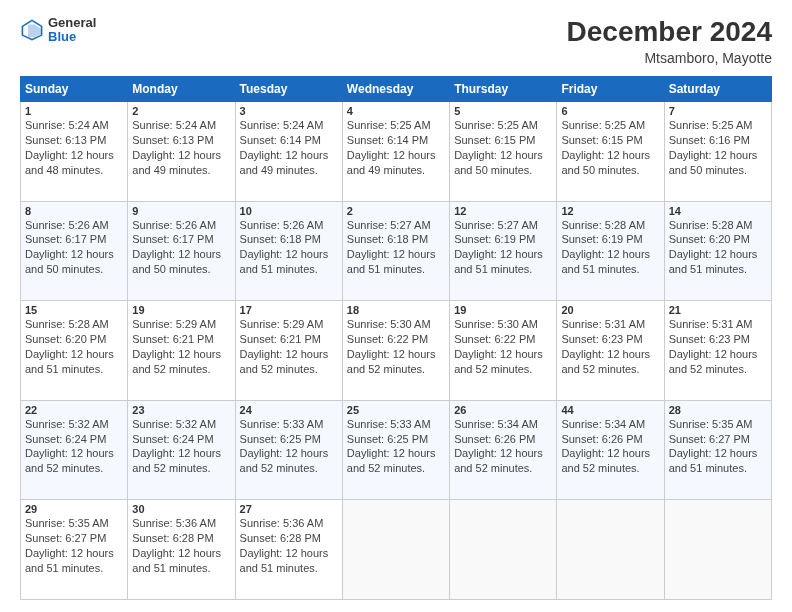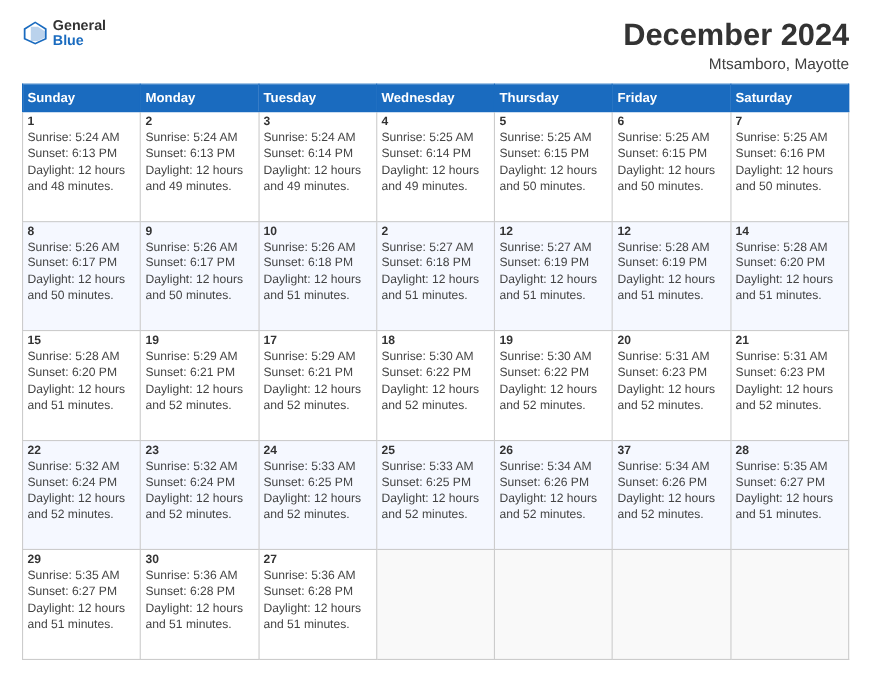--- a/index.html
+++ b/index.html
@@ -241,21 +241,21 @@
           </td>
           <td>
             <span class="day-num">25</span>
             <div class="day-info">Sunrise: 5:33 AM<br>Sunset: 6:25 PM<br>Daylight: 12 hours<br>and 52 minutes.</div>
           </td>
           <td>
             <span class="day-num">26</span>
             <div class="day-info">Sunrise: 5:34 AM<br>Sunset: 6:26 PM<br>Daylight: 12 hours<br>and 52 minutes.</div>
           </td>
           <td>
-            <span class="day-num">37</span>
+            <span class="day-num">44</span>
             <div class="day-info">Sunrise: 5:34 AM<br>Sunset: 6:26 PM<br>Daylight: 12 hours<br>and 52 minutes.</div>
           </td>
           <td>
             <span class="day-num">28</span>
             <div class="day-info">Sunrise: 5:35 AM<br>Sunset: 6:27 PM<br>Daylight: 12 hours<br>and 51 minutes.</div>
           </td>
         </tr>
         <tr class="last-row">
           <td>
             <span class="day-num">29</span>

